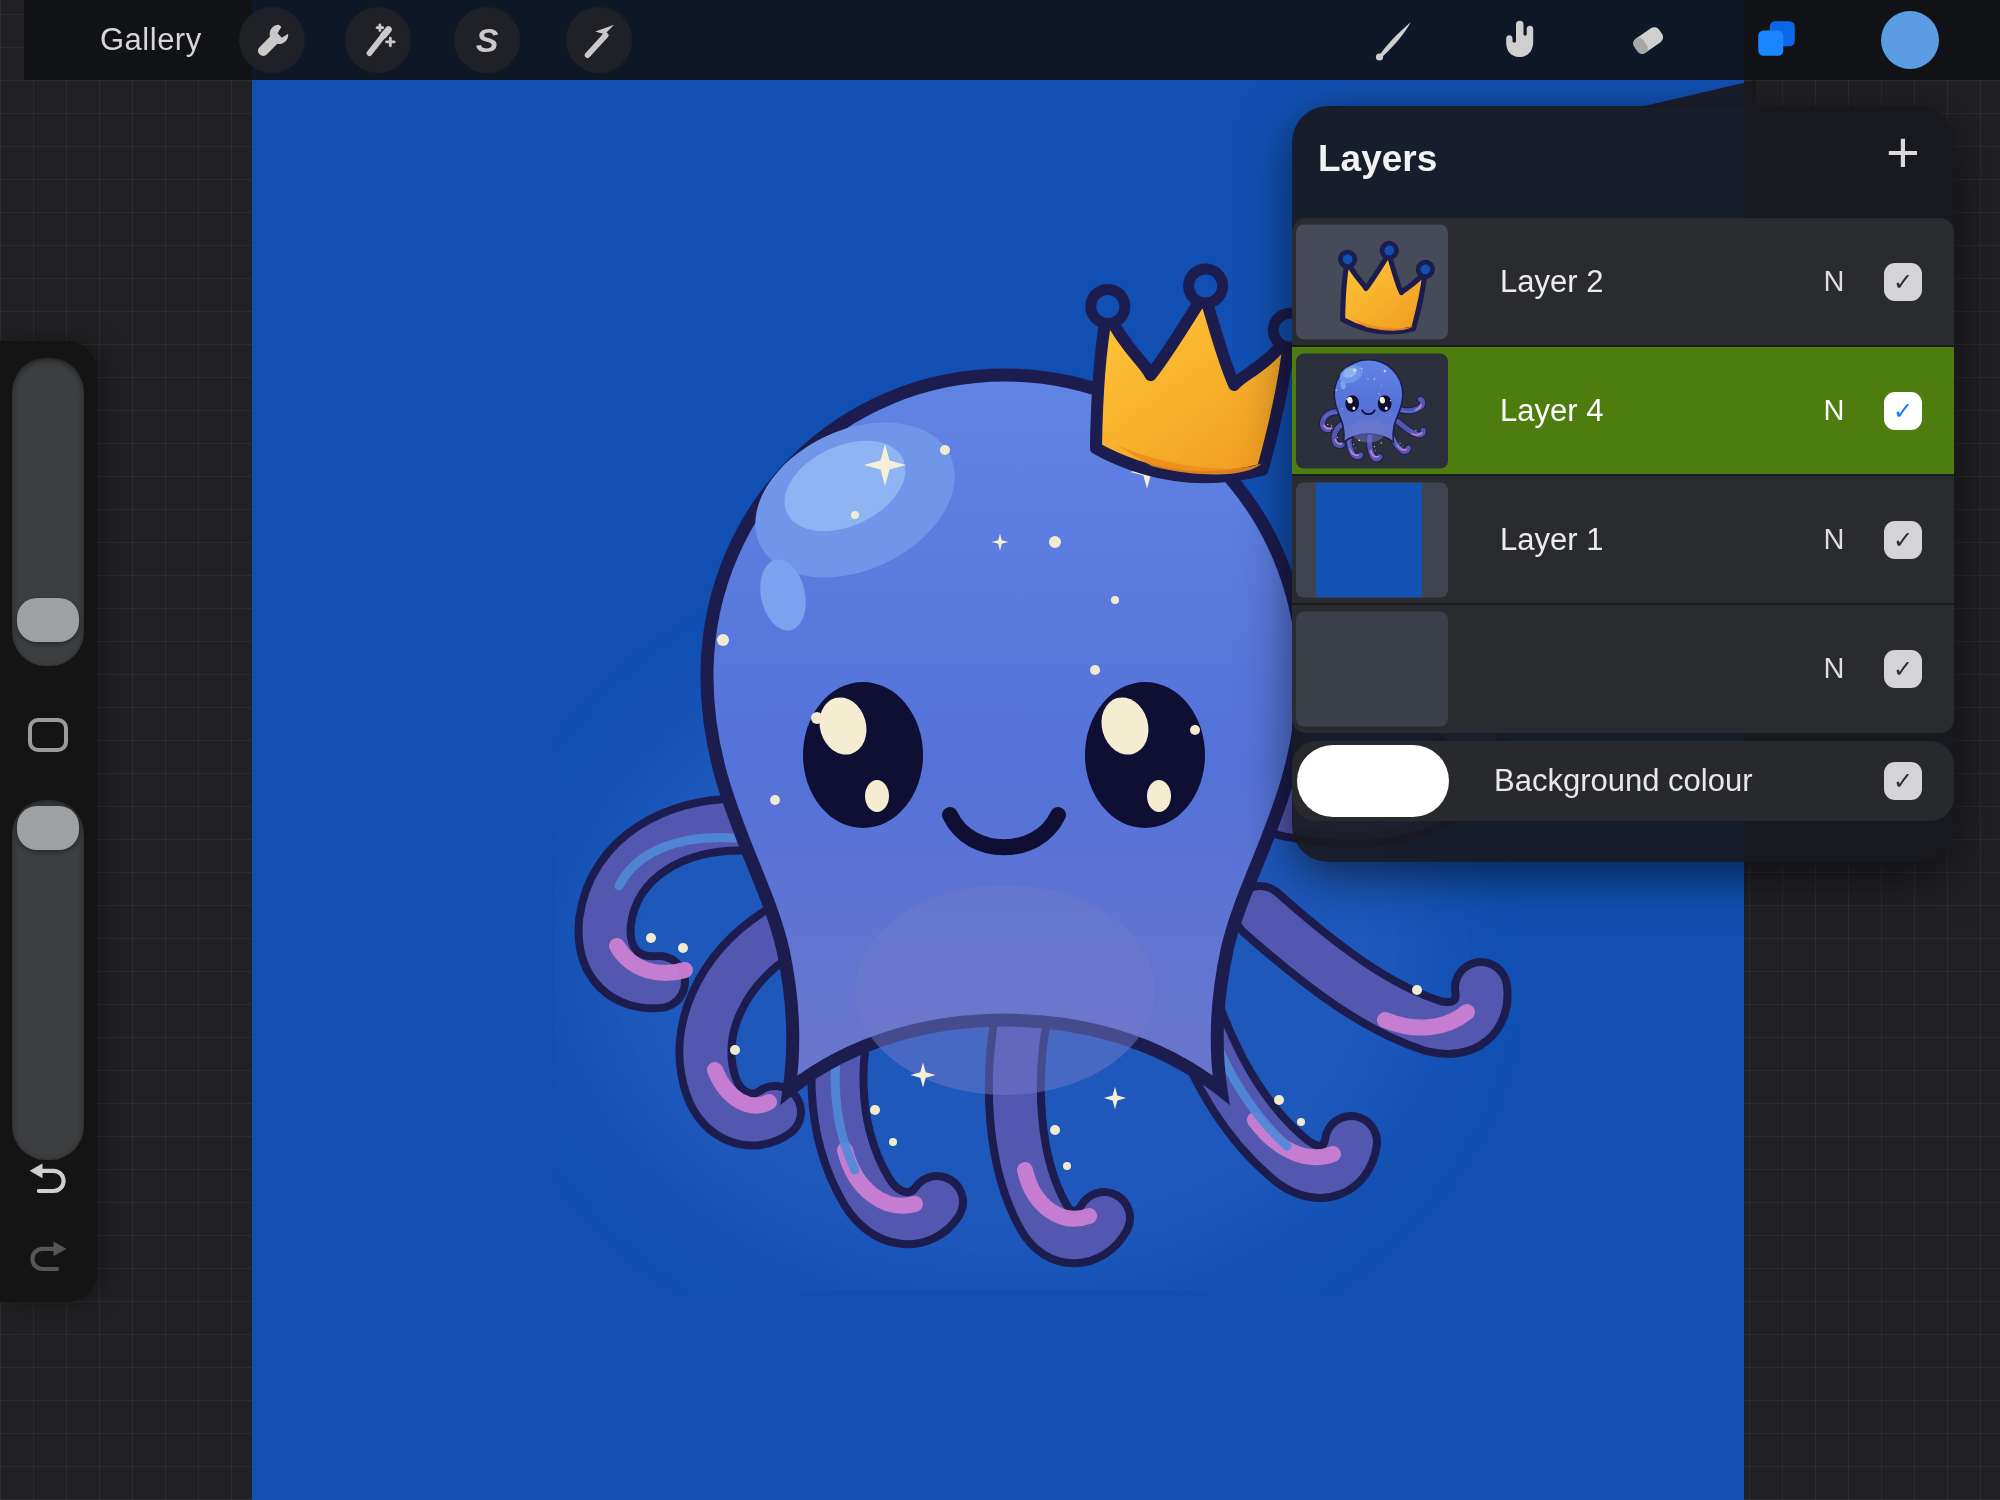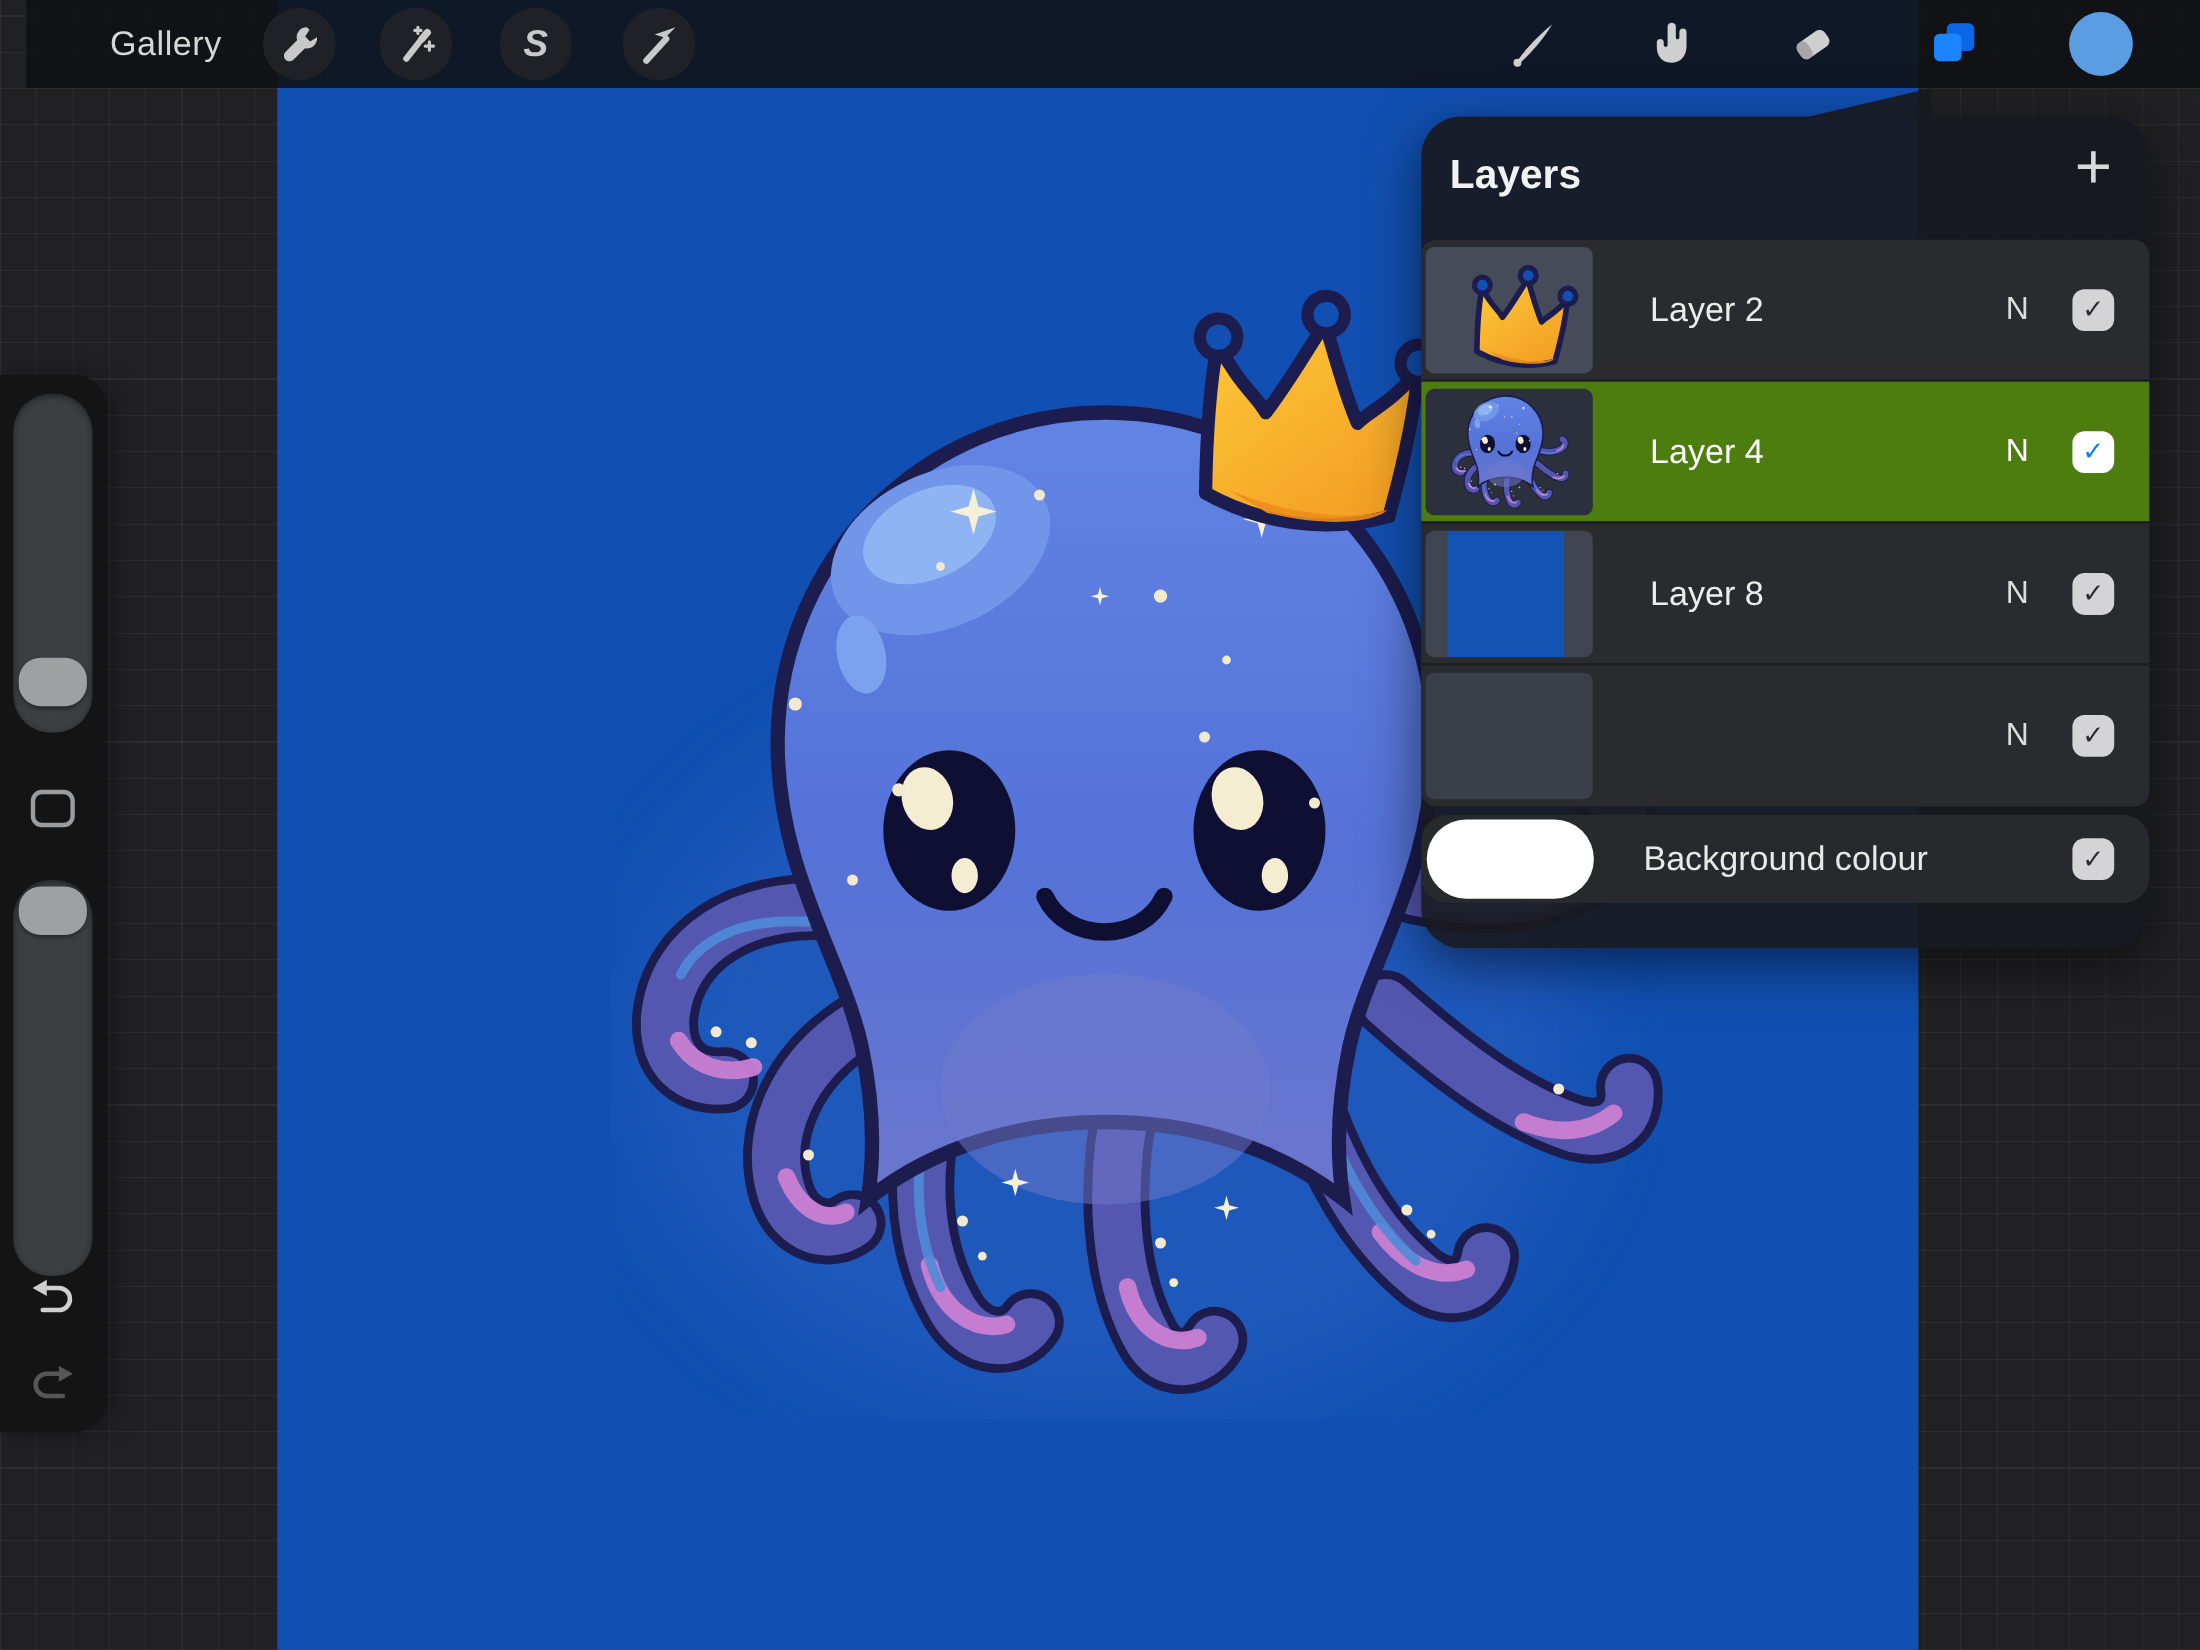--- a/index.html
+++ b/index.html
@@ -308,21 +308,21 @@
         <div class="lrow-label">Layer 4</div>
         <div class="blend">N</div>
         <div class="chk">✓</div>
       </div>
       <div class="rowsep" style="top:256px"></div>
 
       <div class="lrow" style="top:258px">
         <div class="thumb t-blue">
           <div class="bluefill"></div>
         </div>
-        <div class="lrow-label">Layer 8</div>
+        <div class="lrow-label">Layer 1</div>
         <div class="blend">N</div>
         <div class="chk">✓</div>
       </div>
       <div class="rowsep" style="top:385px"></div>
 
       <div class="lrow" style="top:387px">
         <div class="thumb t-empty"></div>
         <div class="blend">N</div>
         <div class="chk">✓</div>
       </div>

